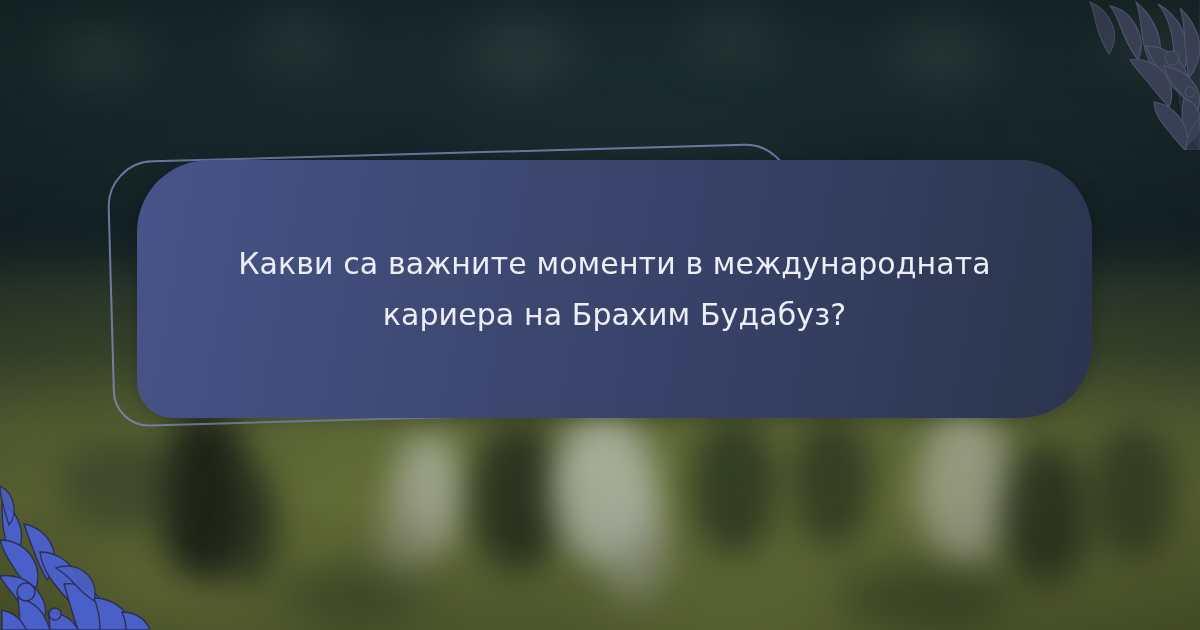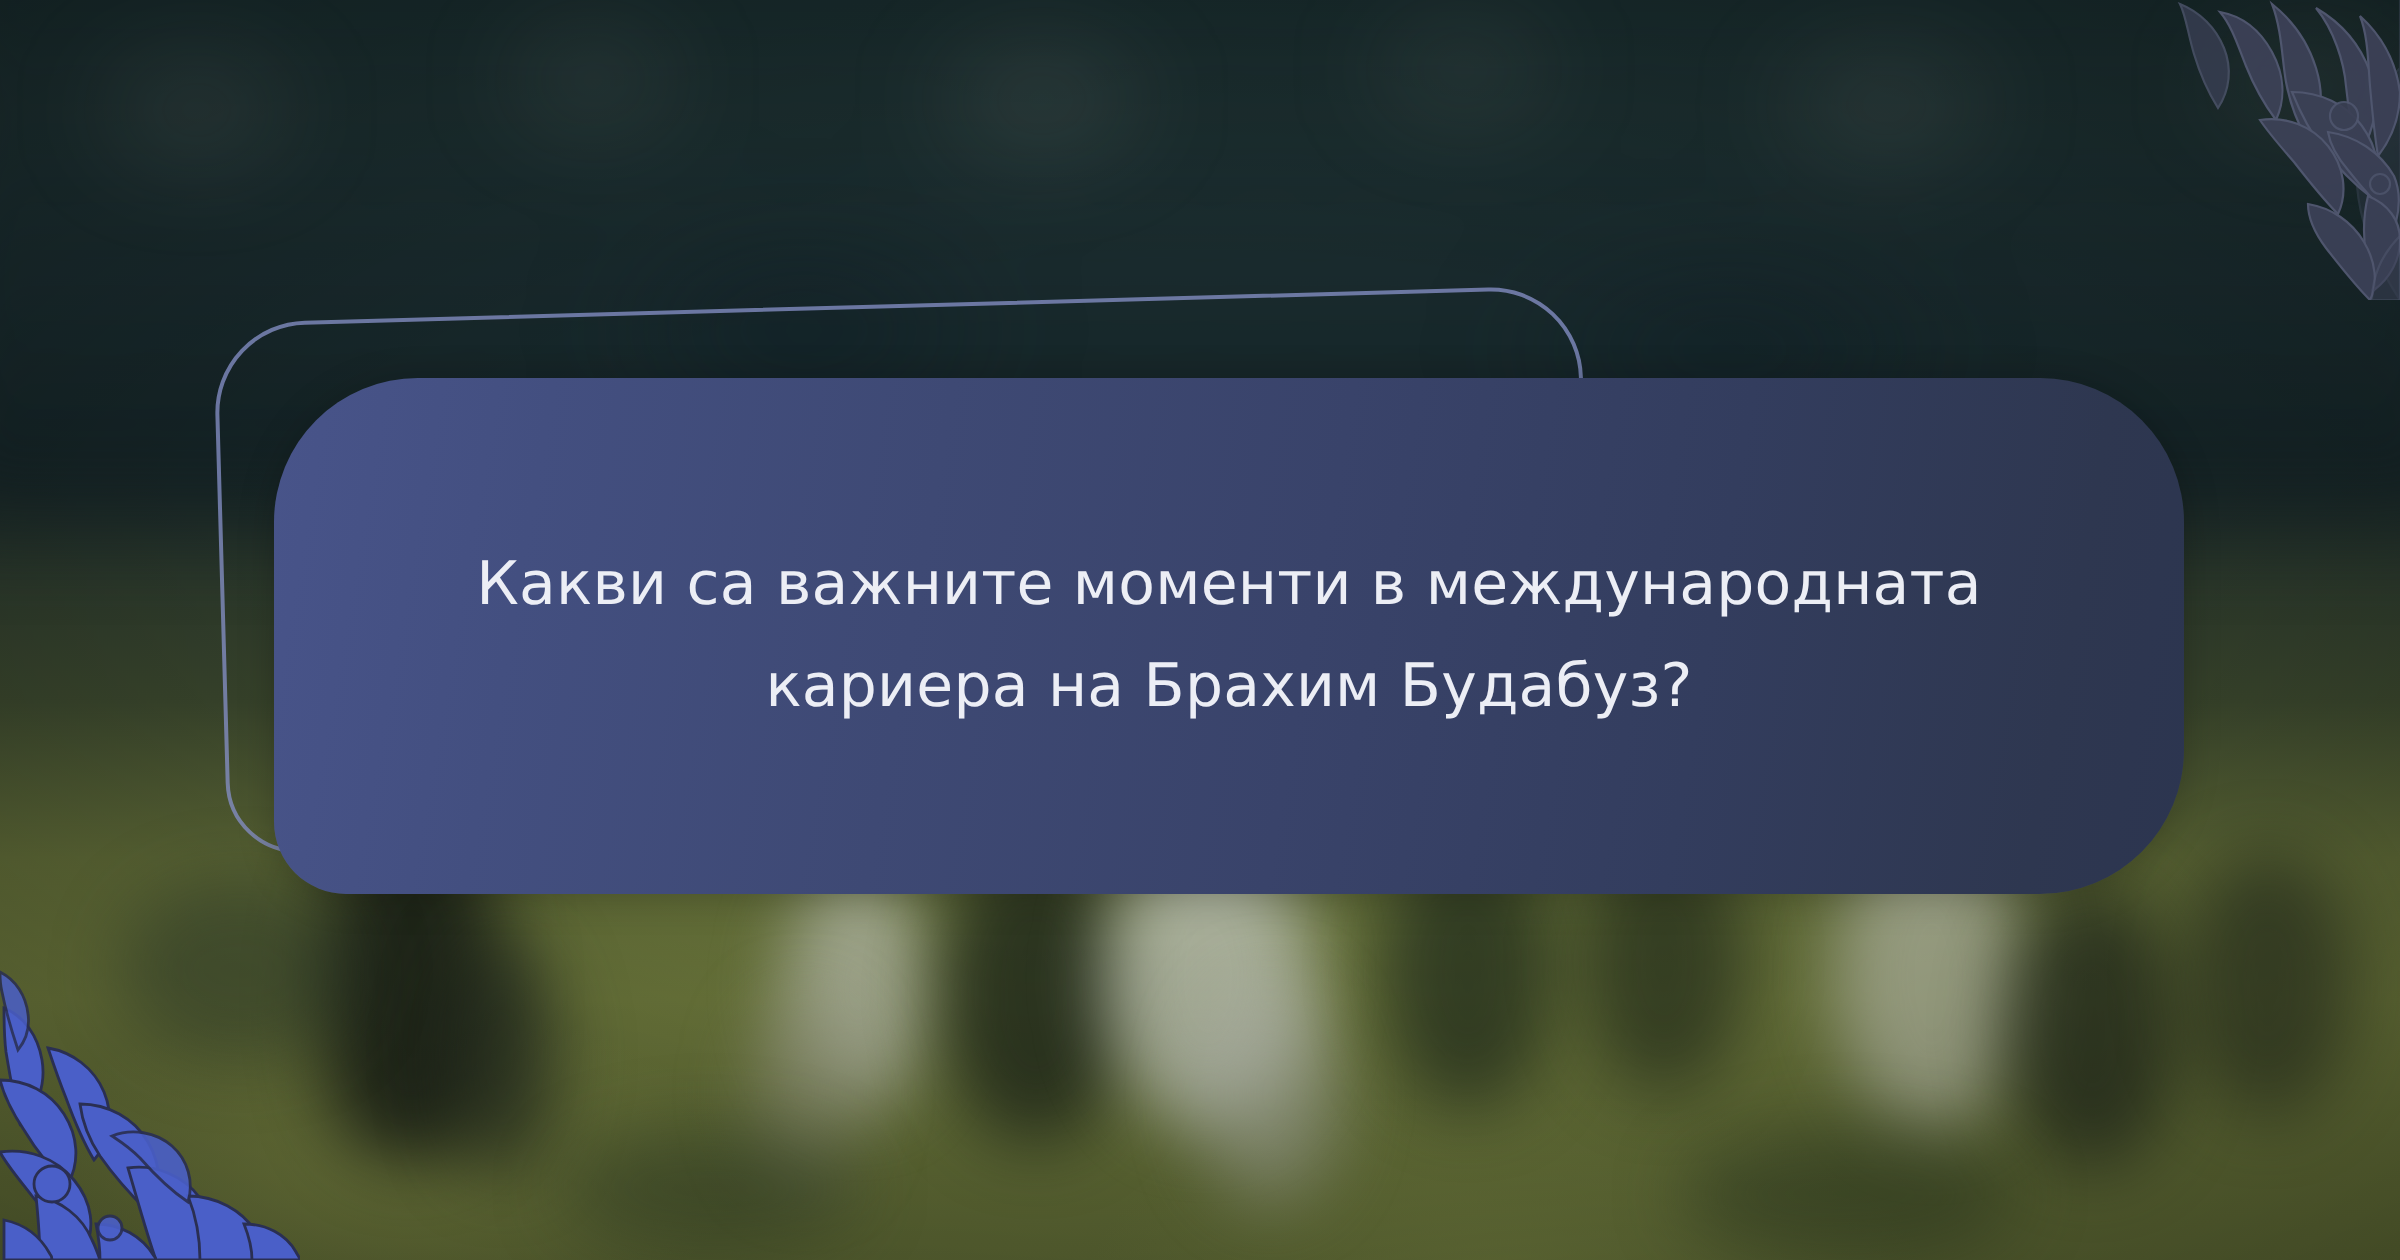--- a/index.html
+++ b/index.html
@@ -126,21 +126,21 @@
     height: 262px;
     border: 2px solid rgba(132,142,196,0.78);
     border-radius: 46px 46px 40px 36px;
     transform: rotate(-1.6deg);
     background: transparent;
   }
 
   .card {
     position: absolute;
     left: 137px;
-    top: 189px;
+    top: 160px;
     width: 955px;
     height: 258px;
     border-radius: 72px 72px 72px 36px;
     background: linear-gradient(100deg,
       #48548a 0%,
       #434f80 14%,
       #3e4974 34%,
       #39436a 54%,
       #333d5e 74%,
       #2e3750 92%,

